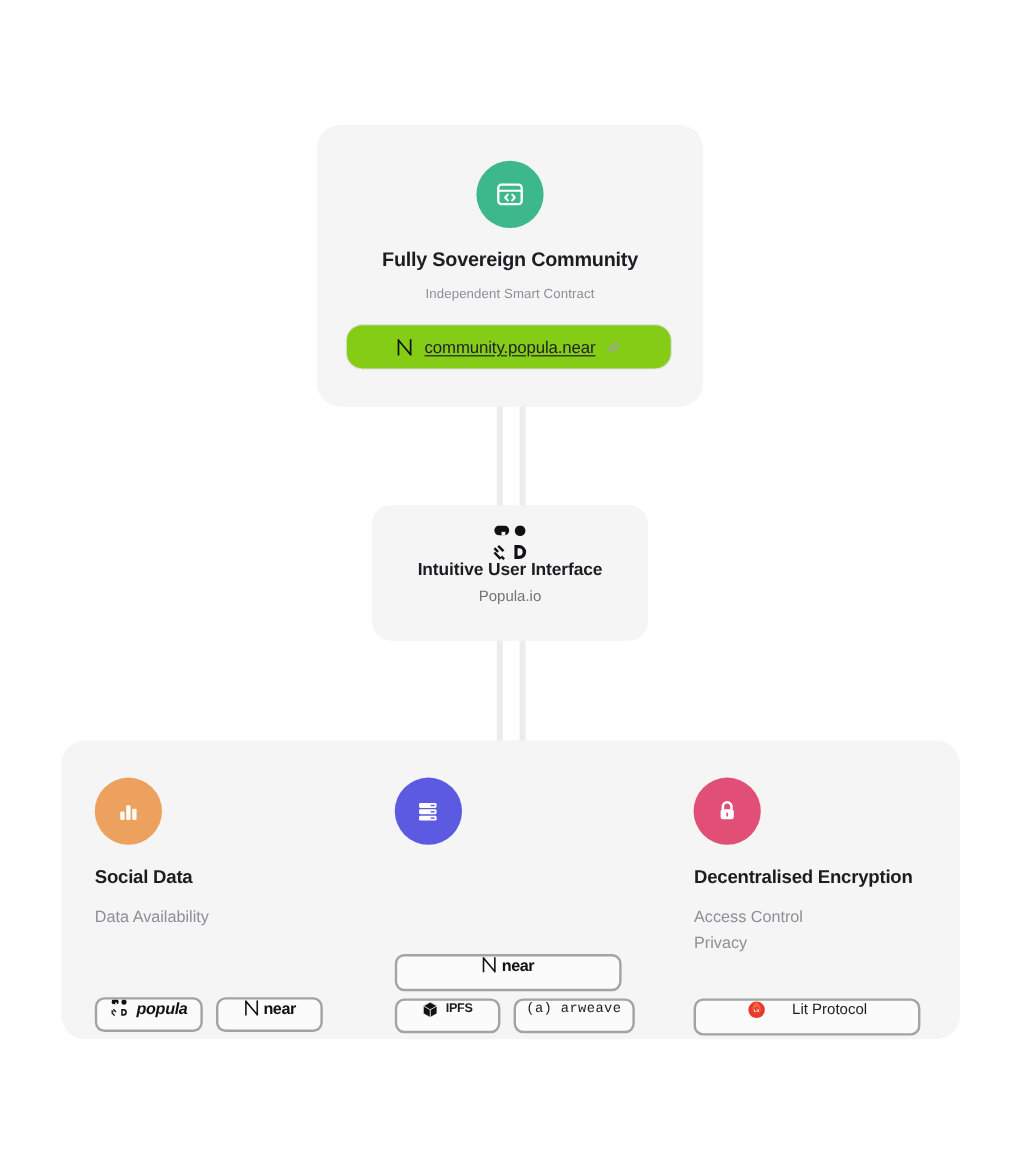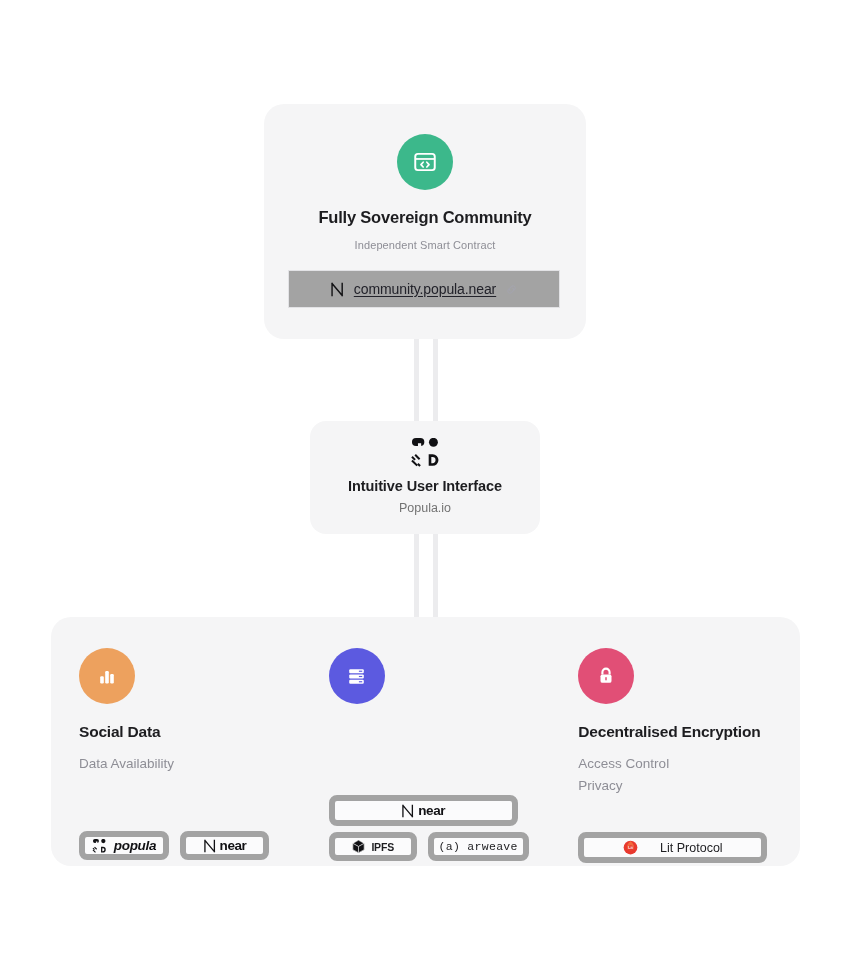--- a/index.html
+++ b/index.html
@@ -70,22 +70,22 @@
     letter-spacing: 0.1px;
   }
 
   .link-pill {
     position: absolute;
     left: 24px;
     top: 166px;
     width: 272px;
     height: 38px;
     border: 1px solid #e2e2e5;
-    border-radius: 0;
-    background: #a3a3a3;
+    border-radius: 14px;
+    background: #84cc16;
     display: flex;
     align-items: center;
     justify-content: center;
     gap: 9px;
   }
   .link-pill .addr {
     font-size: 14px;
     color: #22222a;
     text-decoration: underline;
     text-underline-offset: 2px;
@@ -96,21 +96,21 @@
   .card-mid {
     left: 310px;
     top: 421px;
     width: 230px;
     height: 113px;
     border-radius: 16px;
     text-align: center;
     padding-top: 17px;
   }
   .card-mid .title {
-    margin-top: 11px;
+    margin-top: 0;
     font-size: 14.5px;
     font-weight: 600;
     color: #1d1d20;
     letter-spacing: -0.1px;
   }
   .card-mid .subtitle {
     margin-top: 7px;
     font-size: 12.5px;
     color: #737373;
   }
@@ -146,25 +146,24 @@
     line-height: 22px;
   }
   .badge-row {
     position: absolute;
     left: 28px;
     display: flex;
     gap: 11px;
   }
   .badge {
     height: 29px;
-    border: 6px solid #a3a3a3;
+    border: 2px solid #a3a3a3;
     border-radius: 8px;
     background: #fbfbfc;
     display: inline-flex;
-    align-items: center;
     justify-content: center;
     gap: 7px;
     padding: 0 14px;
     font-size: 12.5px;
     color: #1d1d20;
     white-space: nowrap;
   }
   .badge.wide {
     width: 189px;
     height: 31px;

